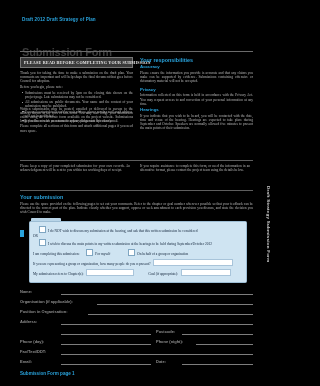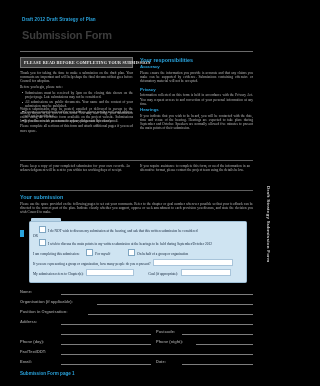--- a/index.html
+++ b/index.html
@@ -14,21 +14,21 @@
   .page{position:absolute;inset:0;}
 
   
   .topbar{position:absolute;left:22px;top:17px;width:200px;}
   .eyebrow{
     font-family:"Liberation Sans", sans-serif;
     font-size:4.6px;font-weight:bold;color:#29a3dc;
     letter-spacing:.1px;white-space:nowrap;line-height:6px;
   }
   .doc-title{
-    position:absolute;left:22px;top:29px;
+    position:absolute;left:22px;top:46px;
     font-family:"Liberation Sans", sans-serif;
     font-size:11px;font-weight:bold;color:#3c3c3c;
     letter-spacing:-.2px;line-height:13px;white-space:nowrap;
   }
   .rule-top{position:absolute;left:20px;top:51px;width:233px;height:1px;background:#6a6a6a;}
 
   
   .colL{position:absolute;left:20px;top:57px;width:113px;}
   .colR{position:absolute;left:140px;top:57px;width:113px;}
 

